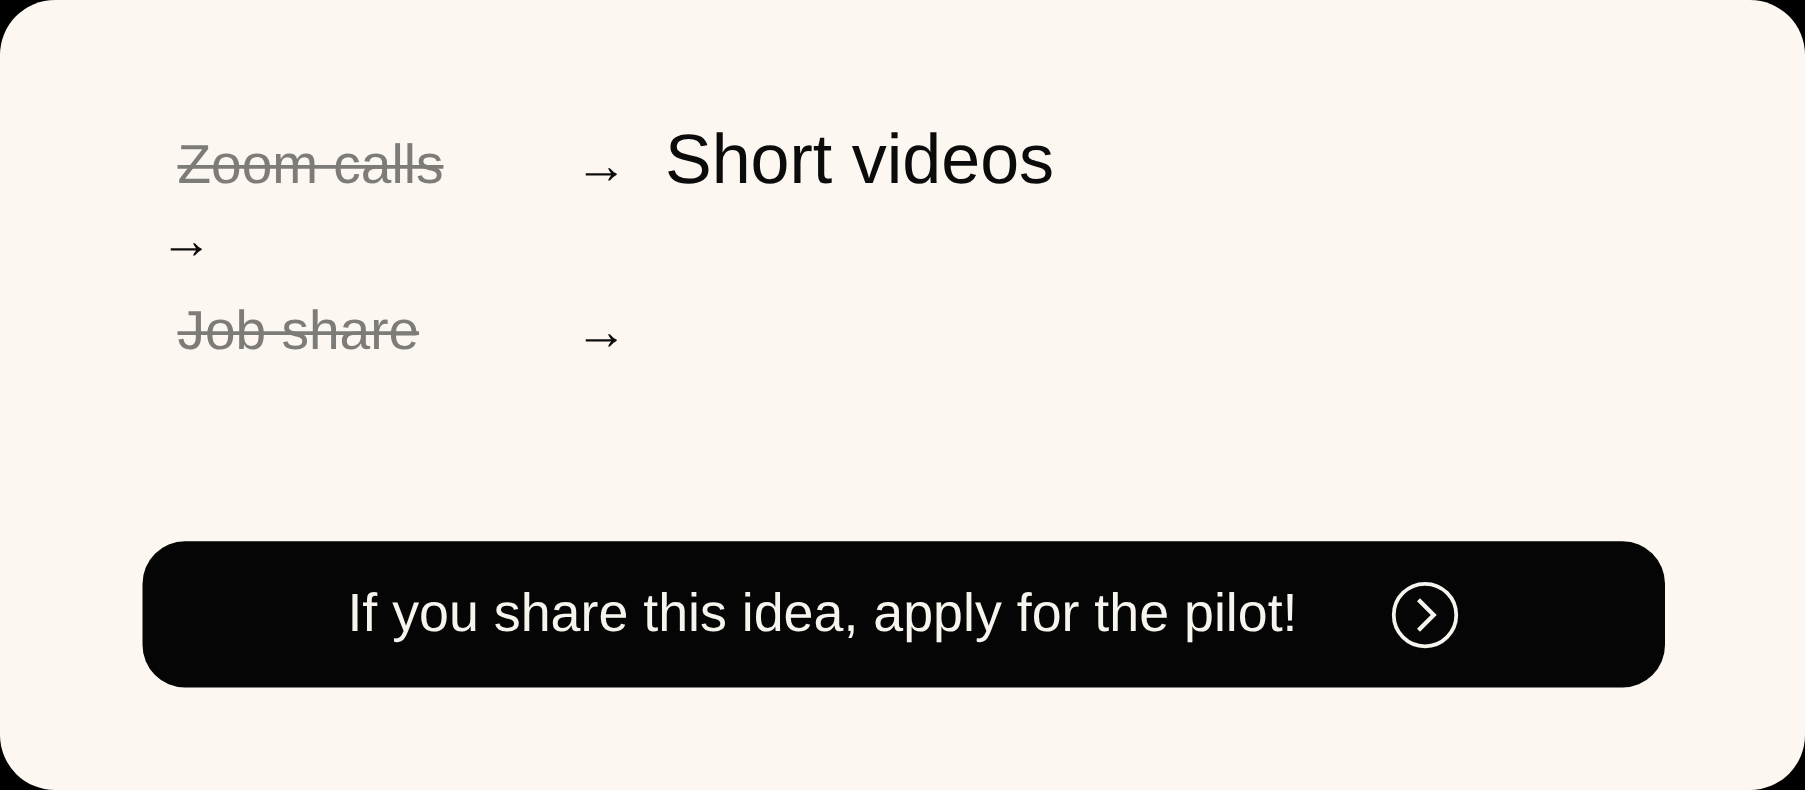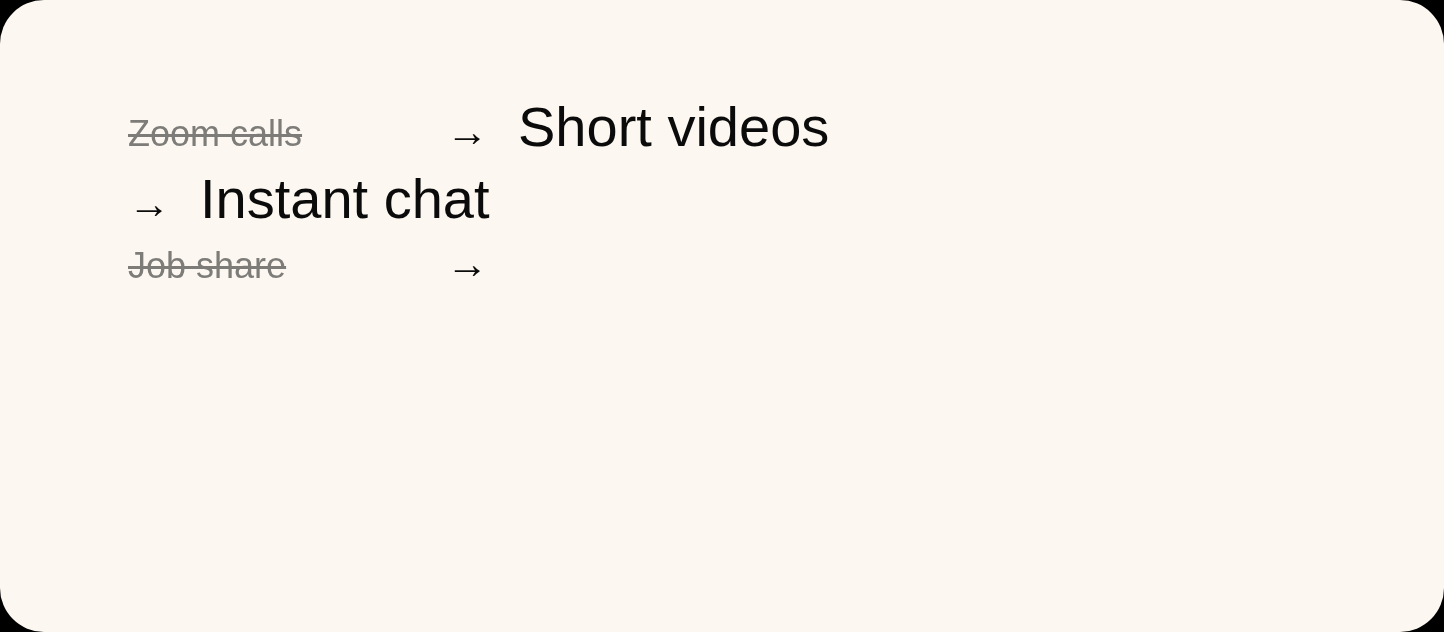--- a/index.html
+++ b/index.html
@@ -31,26 +31,27 @@
     top: 99px;
   }
   .row {
     display: flex;
     align-items: baseline;
     height: 72px;
   }
   .row-old {
     width: 318px;
     flex: 0 0 318px;
-    font-size: 36px;
+    font-size: 44px;
     line-height: 1;
     color: #7D7C78;
     text-decoration: line-through;
     text-decoration-thickness: 3px;
     white-space: nowrap;
+    margin-left: 14px;
   }
   .row-arrow {
     width: 72px;
     flex: 0 0 72px;
     font-size: 42px;
     line-height: 1;
     color: #0B0B0B;
     text-align: left;
   }
   .row-new {
@@ -111,25 +112,31 @@
   <div class="rows">
 
     <div class="row">
       <span class="row-old">Zoom calls</span>
       <span class="row-arrow">→</span>
       <span class="row-new">Short videos</span>
     </div>
 
     <div class="row">
       <span class="row-arrow">→</span>
-      <span class="row-new">Instant chat</span>
     </div>
 
     <div class="row">
       <span class="row-old">Job share</span>
       <span class="row-arrow">→</span>
     </div>
 
   </div>
 
 
+  <button class="cta">
+    <span class="cta-label">If you share this idea, apply for the pilot!</span>
+    <svg class="cta-icon" viewBox="0 0 56 56" aria-hidden="true">
+      <circle cx="28" cy="28" r="25" fill="none" stroke="#F7F3ED" stroke-width="3"></circle>
+      <polyline points="24,17 35,28 24,39" fill="none" stroke="#F7F3ED" stroke-width="3.4" stroke-linecap="square" stroke-linejoin="miter"></polyline>
+    </svg>
+  </button>
 
 </div>
 
 </body></html>

